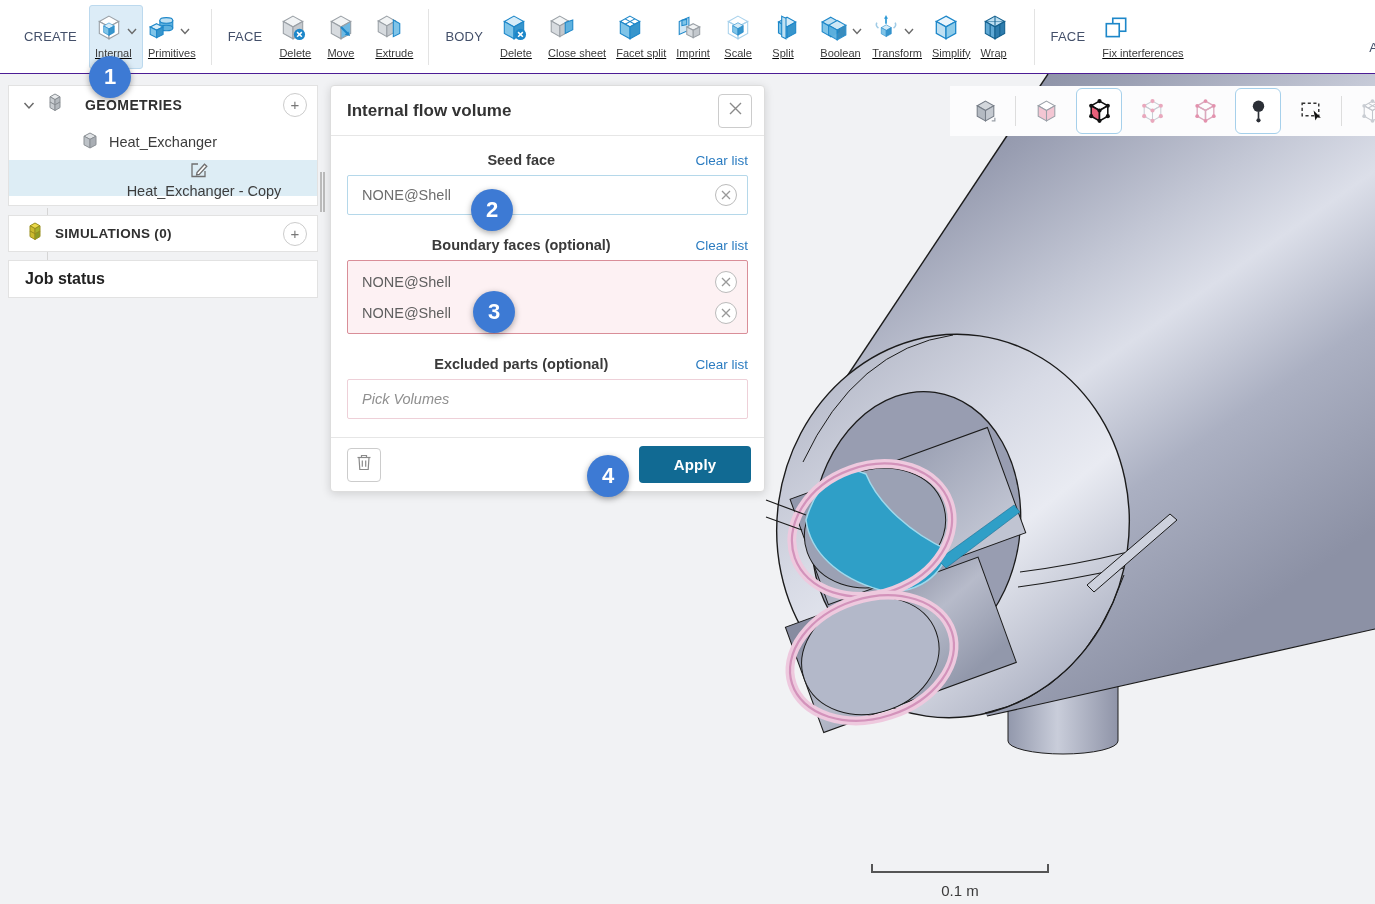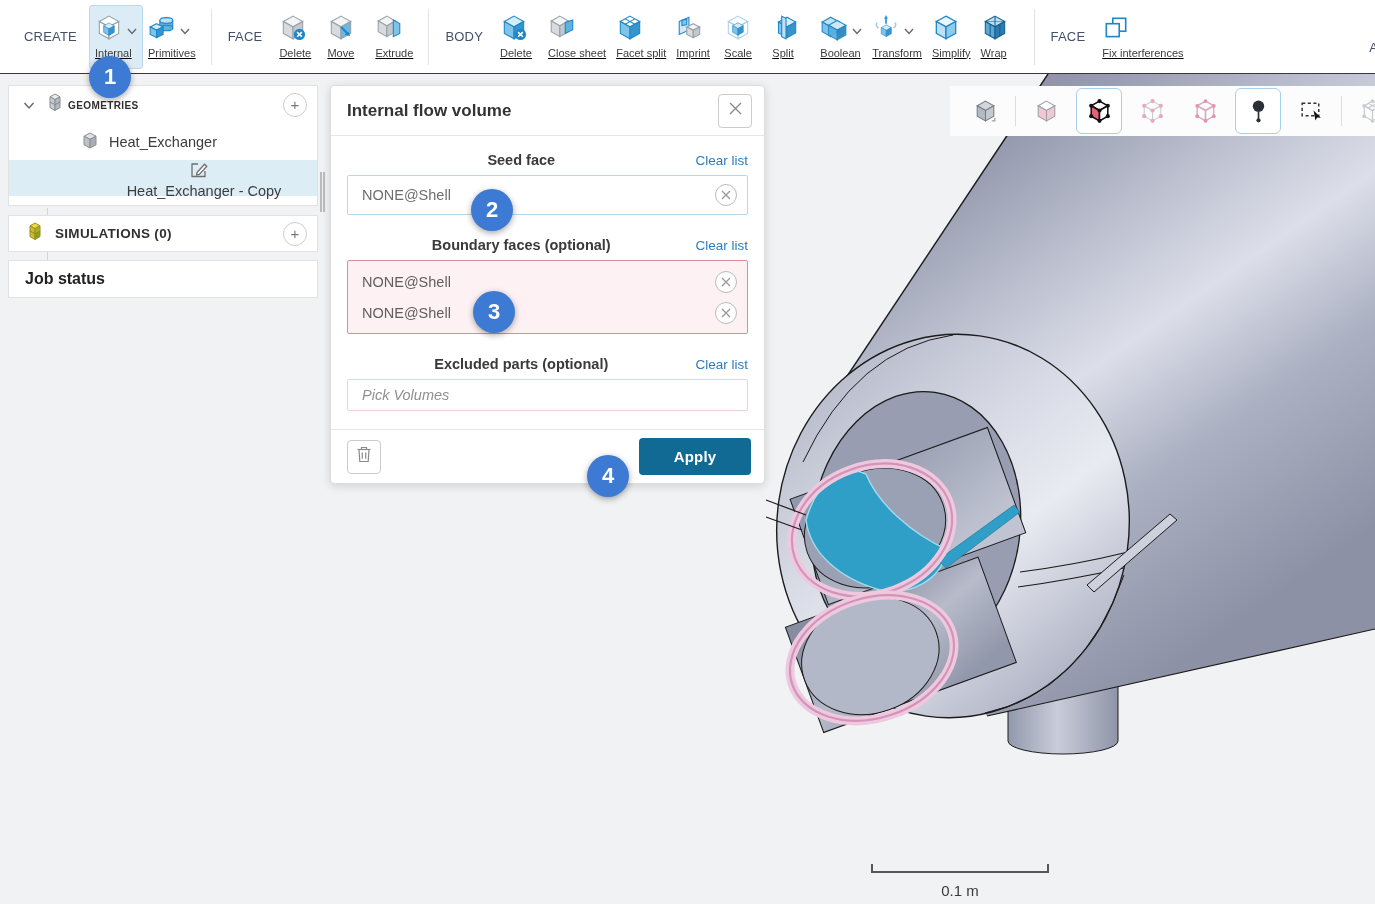--- a/index.html
+++ b/index.html
@@ -18,21 +18,21 @@
   .ticon { height:30px; display:flex; align-items:center; }
   .tlabel { font-size:11px; color:#3c3c3c; margin-top:2px; }
   .chev { margin-left:4px; }
   .overflow-label { position:absolute; right:-3px; top:40px; font-size:13px; color:#44506a; }
 
   
   .panel { position:absolute; left:8px; width:310px; background:#fff;
            border:1px solid #e2e2e2; }
   .geo-panel { top:85px; height:121px; }
   .tree-head { height:38px; display:flex; align-items:center; padding:0 10px 0 14px; }
-  .tree-head-label { font-size:10px; font-weight:700; color:#303030; letter-spacing:.4px; margin-left:3px; flex:1; }
+  .tree-head-label { font-size:14px; font-weight:700; color:#303030; letter-spacing:.4px; margin-left:20px; flex:1; }
   .tree-row { height:36px; display:flex; align-items:center; padding-left:72px; font-size:14.5px; color:#3d3d3d; cursor:pointer; position:relative; }
   .tree-row.selected { background:#ddedf5;flex-direction:column; }
   .tree-row .row-label { margin-left:10px; }
   .tree-guide { position:absolute; left:38px; top:122px; width:1px; height:58px; background:#d5d5d5; }
   .tree-stub { position:absolute; left:38px; width:12px; height:1px; background:#d5d5d5; }
   .plus-btn { width:24px; height:24px; border:1px solid #cccccc; border-radius:50%;
               background:#fff; color:#777; font-size:15px; line-height:21px; text-align:center; cursor:pointer; }
   .sim-panel { top:215px; height:37px; display:flex; align-items:center; padding:0 10px 0 16px; }
   .sim-label { font-size:13.5px; font-weight:700; color:#303030; letter-spacing:.3px; margin-left:10px; flex:1; }
   .job-panel { top:260px; height:38px; display:flex; align-items:center; padding-left:16px; }
@@ -66,21 +66,21 @@
   .flabel { font-size:14.5px; font-weight:700; color:#3a3a3a; flex:1;text-align:center; }
   .clear-link { font-size:13.5px; color:#2b7cc1; cursor:pointer; }
   .pick-box { display:flex; align-items:center; height:40px; border:1px solid #b5d8ea;
               border-radius:2px; padding:0 10px 0 14px; margin-bottom:22px; }
   .pick-box .pick-value { flex:1; font-size:14.5px; color:#6e6e6e; }
   .list-box { border:1px solid #d98e98; background:#fdf1f3; border-radius:2px; padding:5px 0; margin-bottom:22px; }
   .list-row { display:flex; align-items:center; height:31px; padding:0 10px 0 14px; }
   .list-row .pick-value { flex:1; font-size:14.5px; color:#5f5f5f; }
   .circle-x { width:22px; height:22px; border:1px solid #bbb; border-radius:50%; background:#fff;
               display:flex; align-items:center; justify-content:center; cursor:pointer; flex:0 0 22px; }
-  .excl-input { width:100%; height:32px; border:1px solid #eed0d8; border-radius:2px;
+  .excl-input { width:100%; height:40px; border:1px solid #eed0d8; border-radius:2px;
                 padding:0 14px; font-size:14.5px; font-style:italic; color:#6e6e6e;
                 font-family:"Liberation Sans",sans-serif; margin-bottom:2px; outline:none; }
   .excl-input::placeholder { color:#8f8f8f; font-style:italic; }
   .dlg-foot { border-top:1px solid #e6e6e6; height:54px; display:flex; align-items:center;
               padding:0 13px 0 16px; }
   .apply-btn { margin-left:auto; width:112px; height:37px; background:#116a93; color:#fff;
                font-size:15px; font-weight:700; border:none; border-radius:4px; cursor:pointer;
                font-family:"Liberation Sans",sans-serif; letter-spacing:.2px; }
 
   

